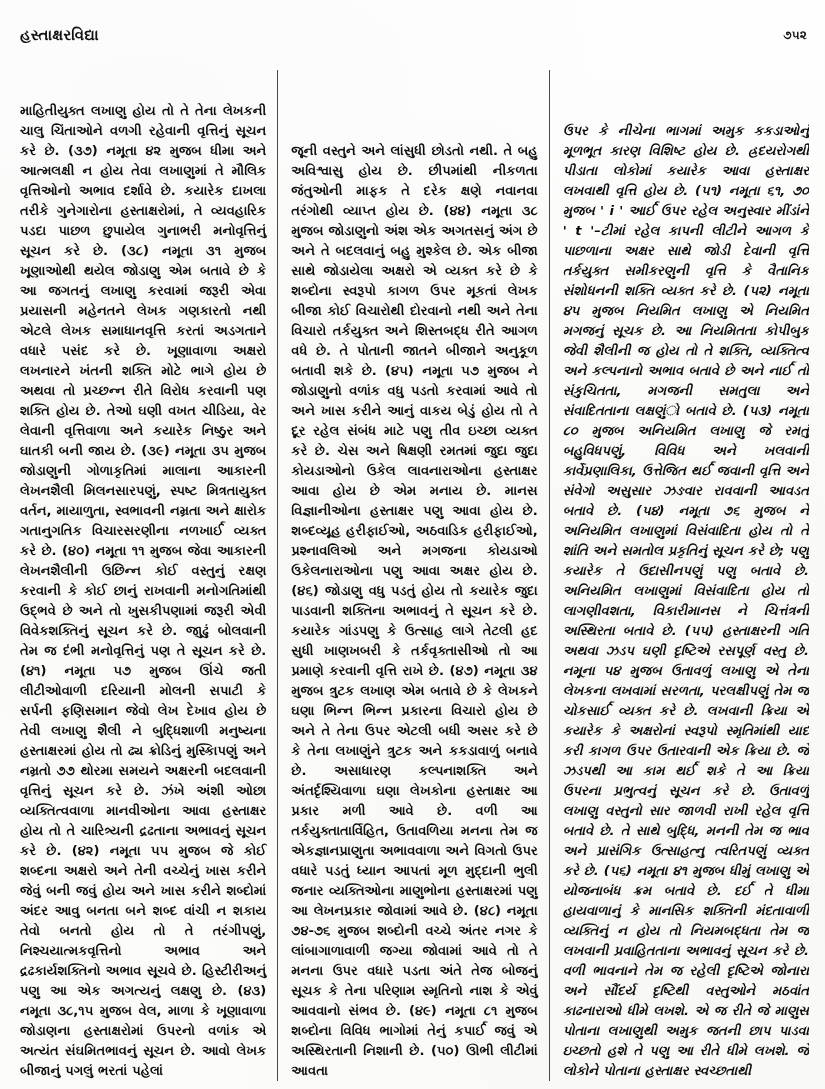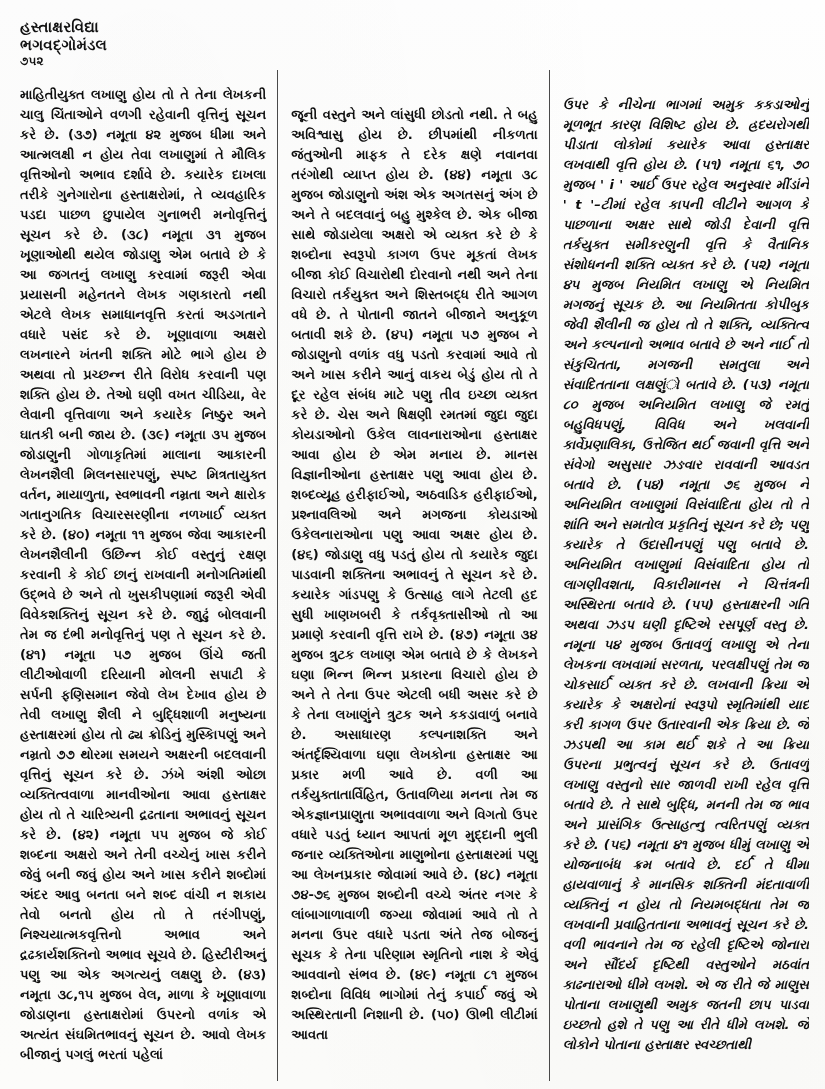--- a/index.html
+++ b/index.html
@@ -27,44 +27,43 @@
     position: absolute;
     left: 16px;
     right: 14px;
     top: 18px;
     bottom: 6px;
   }
 
   
   .running-header {
     display: flex;
-    align-items: flex-start;
+    align-items: center;
     justify-content: space-between;
     height: 34px;
     padding: 0 4px 0 4px;
-    flex-direction: column;
   }
   .hdr-left, .hdr-center, .hdr-right {
     font-weight: bold;
     color: #121212;
     letter-spacing: 0.2px;
   }
   .hdr-left  { font-size: 15px; flex: 0 0 auto; }
   .hdr-center{ font-size: 15px; flex: 1 1 auto; text-align: center; padding-right: 34px;}
   .hdr-right { font-size: 12px; flex: 0 0 auto; }
 
   
   .columns {
     position: absolute;
     top: 50px;
     bottom: 2px;
     left: 4px;
     right: 2px;
     display: flex;
-    align-items: center;
+    align-items: flex-end;
   }
   .col {
     flex: 1 1 0;
     position: relative;
     overflow: hidden;
   }
   .col-1 { padding-right: 11px; }
   .col-2 { padding-left: 13px; padding-right: 11px; }
   .col-3 { padding-left: 13px; font-style: italic; }
 
@@ -93,21 +92,20 @@
   }
 </style>
 </head>
 <body>
 
 <div class="page">
   <div class="page-inner">
 
     <div class="running-header">
       <div class="hdr-left">હસ્તાક્ષરવિદ્યા</div>
-      <div class="hdr-center">ભગવદ્ગોમંડલ</div>
       <div class="hdr-right">૭૫૨</div>
     </div>
 
     <div class="columns">
 
       <div class="col col-1">
         <div class="col-text">
           <p>માહિતીયુક્ત લખાણુ હોય તો તે તેના લેખકની ચાલુ ચિંતાઓને વળગી રહેવાની વૃત્તિનું સૂચન કરે છે. (૩૭) નમૂતા ૪૨ મુજબ ધીમા અને આત્મલક્ષી ન હોય તેવા લખાણુમાં તે મૌલિક વૃત્તિઓનો અભાવ દર્શાવે છે. કયારેક દાખલા તરીકે ગુનેગારોના હસ્તાક્ષરોમાં, તે વ્યવહારિક પડદા પાછળ છુપાયેલ ગુનાભરી મનોવૃત્તિનું સૂચન કરે છે. (૩૮) નમૂતા ૩૧ મુજબ ખૂણાઓથી થયેલ જોડાણુ એમ બતાવે છે કે આ જગતનું લખાણુ કરવામાં જરૂરી એવા પ્રયાસની મહેનતને લેખક ગણકારતો નથી એટલે લેખક સમાધાનવૃત્તિ કરતાં અડગતાને વધારે પસંદ કરે છે. ખૂણાવાળા અક્ષરો લખનારને ખંતની શક્તિ મોટે ભાગે હોય છે અથવા તો પ્રચ્છન્ન રીતે વિરોધ કરવાની પણ શક્તિ હોય છે. તેઓ ઘણી વખત ચીડિયા, વેર લેવાની વૃત્તિવાળા અને કયારેક નિષ્ઠુર અને ઘાતકી બની જાય છે. (૩૯) નમૂતા ૩૫ મુજબ જોડાણુની ગોળાકૃતિમાં માલાના આકારની લેખનશૈલી મિલનસારપણું, સ્પષ્ટ મિત્રતાયુક્ત વર્તન, માયાળુતા, સ્વભાવની નમ્રતા અને ક્ષારોક ગતાનુગતિક વિચારસરણીના નળખાર્ઈ વ્યક્ત કરે છે. (૪૦) નમૂતા ૧૧ મુજબ જેવા આકારની લેખનશૈલીની ઉછિન્ન કોઈ વસ્તુનું રક્ષણ કરવાની કે કોઈ છાનું રાખવાની મનોગતિમાંથી ઉદ્ભવે છે અને તો ખુસકીપણામાં જરૂરી એવી વિવેકશક્તિનું સૂચન કરે છે. જાુઢું બોલવાની તેમ જ દંભી મનોવૃત્તિનું પણ તે સૂચન કરે છે. (૪૧) નમૂતા ૫૭ મુજબ ઊંચે જતી લીટીઓવાળી દરિયાની મોલની સપાટી કે સર્પની ફણિસમાન જેવો લેખ દેખાવ હોય છે તેવી લખાણુ શૈલી ને બુદ્ધિશાળી મનુષ્યના હસ્તાક્ષરમાં હોય તો ઢ્ય ક્રોડિનું મુસ્કાિપણું અને નમ્રતો ૭૭ થોરમા સમયને અક્ષરની બદલવાની વૃત્તિનું સૂચન કરે છે. ઝંખે અંશી ઓછા વ્યક્તિત્વવાળા માનવીઓના આવા હસ્તાક્ષર હોય તો તે ચારિત્ર્યની દ્રઢતાના અભાવનું સૂચન કરે છે. (૪૨) નમૂતા ૫૫ મુજબ જે કોઈ શબ્દના અક્ષરો અને તેની વચ્ચેનું ખાસ કરીને જેવું બની જવું હોય અને ખાસ કરીને શબ્દોમાં અંદર આવુ બનતા બને શબ્દ વાંચી ન શકાય તેવો બનતો હોય તો તે તરંગીપણું, નિશ્ચયાત્મકવૃત્તિનો અભાવ અને દ્રઢકાર્યશક્તિનો અભાવ સૂચવે છે. હિસ્ટીરીઅનું પણુ આ એક અગત્યનું લક્ષણુ છે. (૪૩) નમૂતા ૩૮,૧૫ મુજબ વેલ, માળા કે ખૂણાવાળા જોડાણના હસ્તાક્ષરોમાં ઉપરનો વળાંક એ અત્યંત સંઘમિતભાવનું સૂચન છે. આવો લેખક બીજાનું પગલું ભરતાં પહેલાં</p>
         </div>
       </div>

